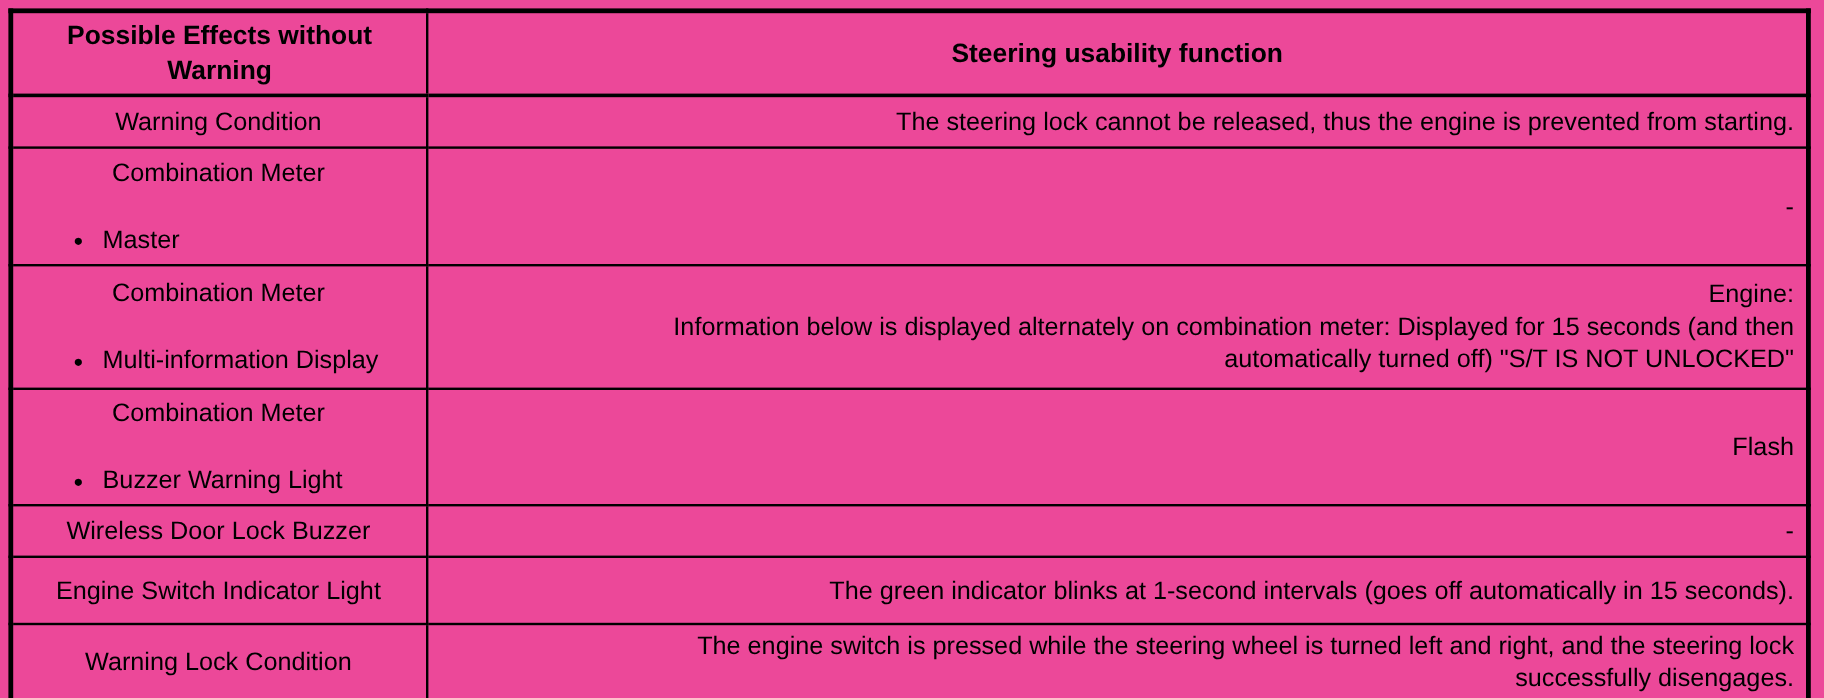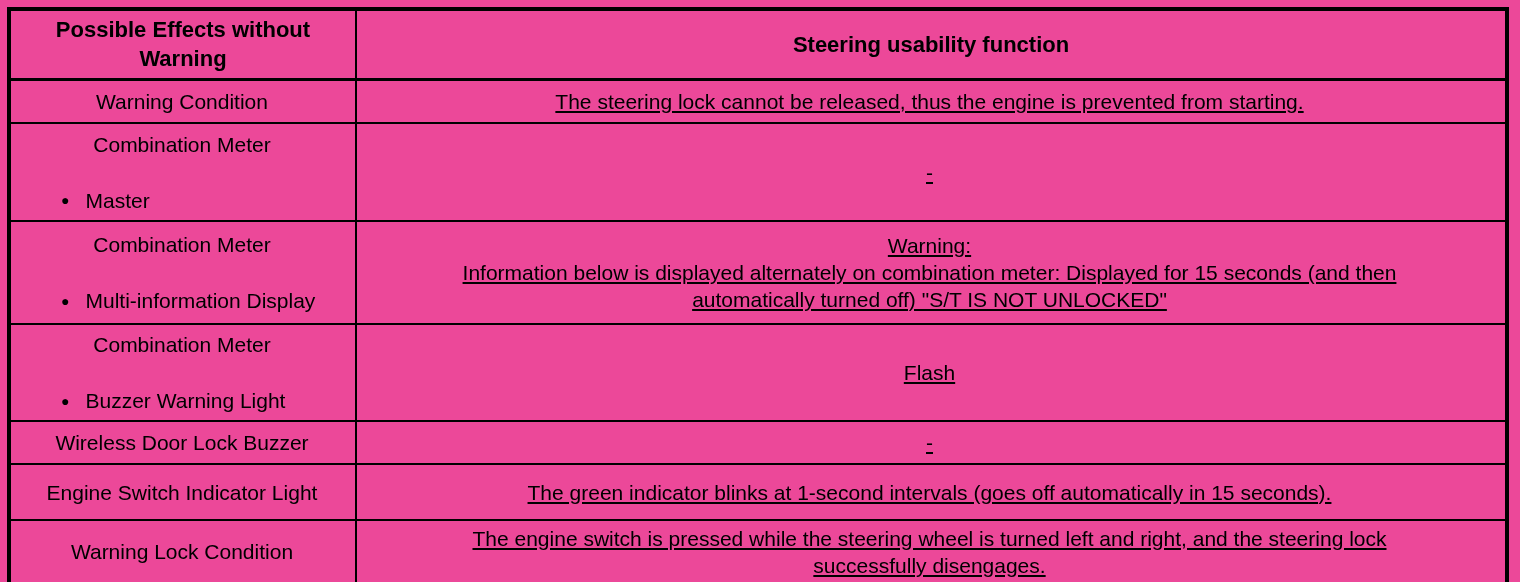--- a/index.html
+++ b/index.html
@@ -44,22 +44,21 @@
   .hdr-span-narrow {
     display: inline-block;
     max-width: 280px;
   }
   td.lc {
     padding: 2px 6px 2px 4px;
     text-align: center;
   }
   td.rc {
     padding: 2px 10px 2px 7px;
-    text-align: center;
-    text-decoration: underline;
+    text-align: right;
   }
   .bullet-line {
     display: flex;
     align-items: center;
     margin-top: 29px;
     padding-left: 46px;
     gap: 16px;
   }
   .bullet-glyph {
     font-size: 14px;
@@ -118,21 +117,21 @@
 
       <tr class="r-2">
         <td class="lc">
           <div>Combination Meter</div>
           <div class="bullet-line">
             <span class="bullet-glyph">●</span>
             <span>Multi-information Display</span>
           </div>
         </td>
         <td class="rc">
-          <div>Warning:</div>
+          <div>Engine:</div>
           <div>Information below is displayed alternately on combination meter: Displayed for 15 seconds (and then</div>
           <div>automatically turned off) "S/T IS NOT UNLOCKED"</div>
         </td>
       </tr>
 
       <tr class="r-3">
         <td class="lc">
           <div>Combination Meter</div>
           <div class="bullet-line">
             <span class="bullet-glyph">●</span>

